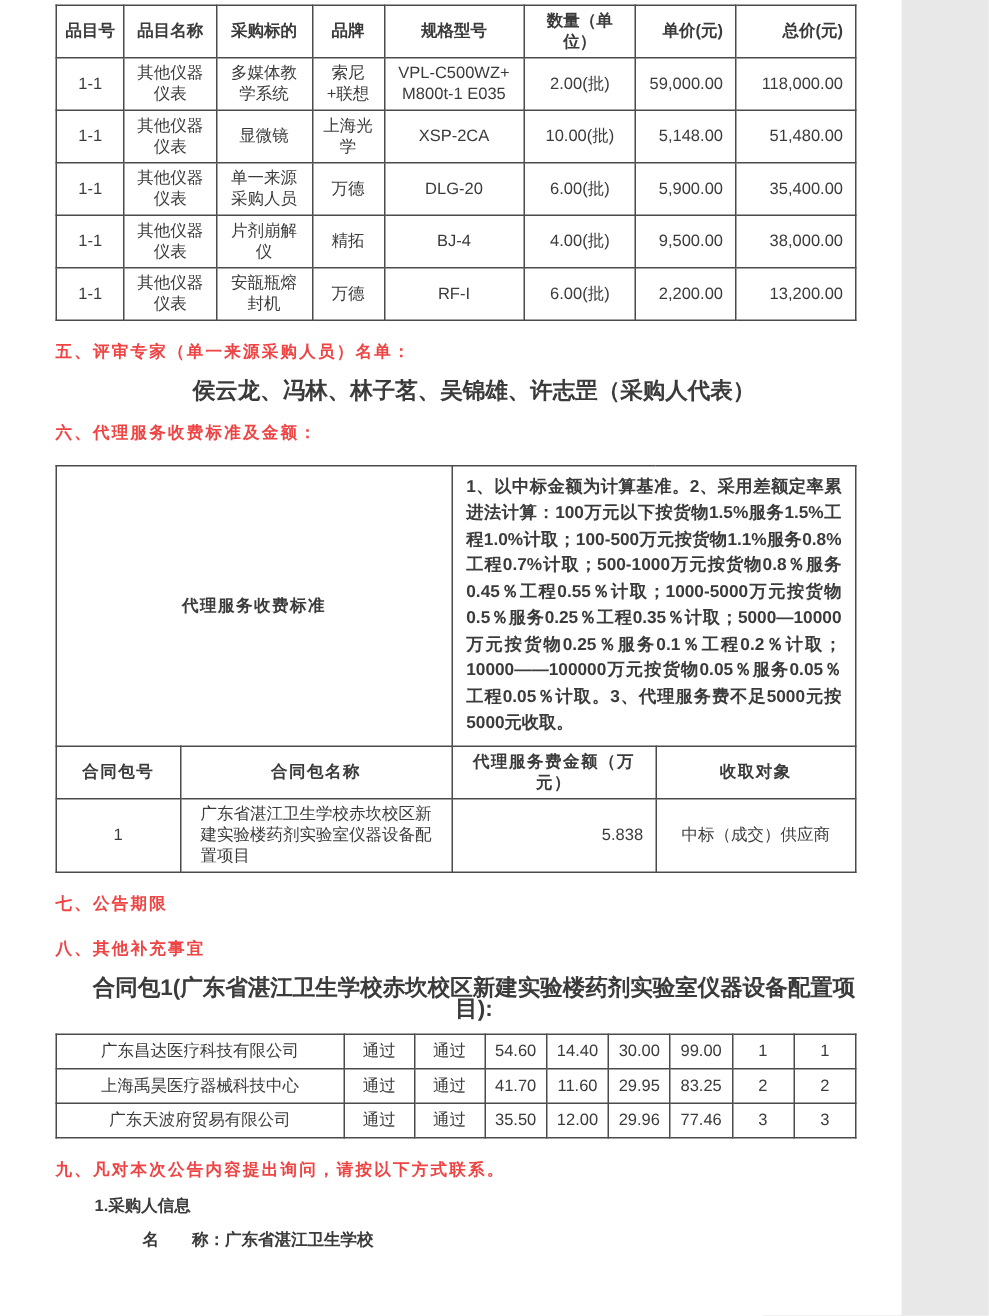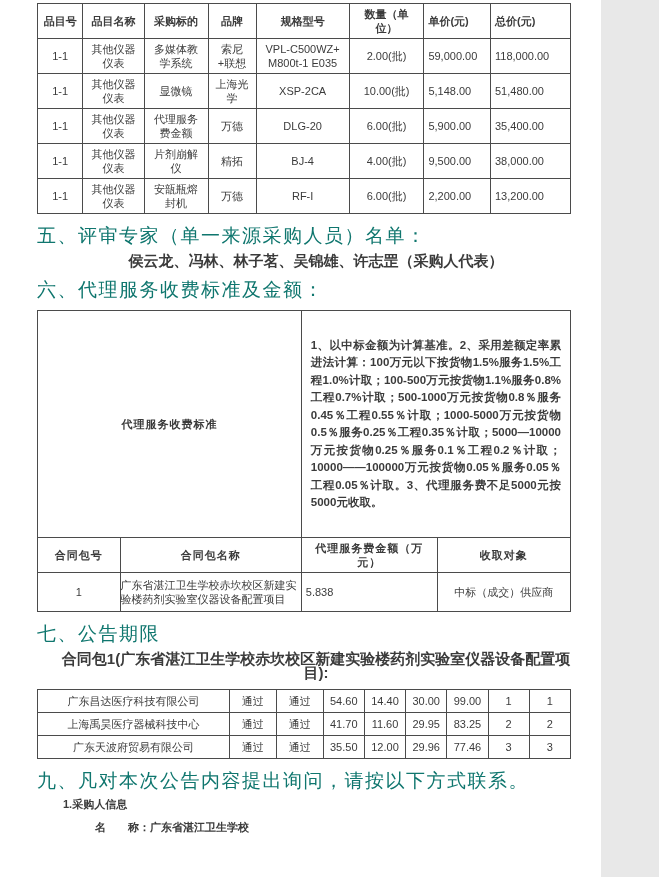--- a/index.html
+++ b/index.html
@@ -9,36 +9,36 @@
     font-family:"Liberation Sans","DejaVu Sans",sans-serif;
     color:#3b3b3b;font-size:11px;
   }
   table{width:100%;border-collapse:collapse;table-layout:fixed;}
   th,td{
     border:1px solid #4b4b4b;font-size:11px;color:#3b3b3b;
     padding:3px 4px;text-align:center;vertical-align:middle;
     word-wrap:break-word;line-height:14px;
   }
   th{font-weight:bold;}
-  .num-r{text-align:left;padding-right:8px;}
-  .cell-left{text-align:left;padding-left:0;}
+  .num-r{text-align:right;padding-right:8px;}
+  .cell-left{text-align:left;padding-left:13px;}
   .items-table th{height:26px;}
   .items-table td{height:18px;}
   .sec-heading{
-    font-size:19px;font-weight:normal;letter-spacing:1.5px;
-    margin:13px 0 0 0;line-height:17px;color:#0f766e;
+    font-size:11px;font-weight:bold;letter-spacing:1.5px;
+    margin:13px 0 0 0;line-height:17px;color:#ef4444;
   }
   .body-line{
     margin:10px 0 0 24px;font-weight:bold;font-size:15px;line-height:14px;text-align:center;
   }
   .fee-table{margin-top:12px;}
   .fee-label-cell{font-weight:bold;letter-spacing:1px;}
   .fee-text-cell{
     text-align:justify;font-weight:bold;line-height:17.5px;
-    padding:22px 9px;height:182px;font-size:11.5px;
+    padding:2px 9px;height:182px;font-size:11.5px;
   }
   .fee-table th{height:26px;letter-spacing:1px;}
   .pkg-row td{height:32px;}
   .eval-table{margin-top:9px;}
   .eval-table th{height:30px;padding:2px 2px;}
   .eval-table td{height:16px;}
   .sub-title{margin:9px 0 0 26px;font-weight:bold;font-size:11px;line-height:13px;}
   .contact-line{margin:9px 0 0 58px;font-weight:bold;font-size:11px;line-height:14px;}
 </style>
 </head>
@@ -84,21 +84,21 @@
       <td>显微镜</td>
       <td>上海光学</td>
       <td>XSP-2CA</td>
       <td>10.00(批)</td>
       <td class="num-r">5,148.00</td>
       <td class="num-r">51,480.00</td>
     </tr>
     <tr>
       <td>1-1</td>
       <td>其他仪器仪表</td>
-      <td>代理服务费金额</td>
+      <td>单一来源采购人员</td>
       <td>万德</td>
       <td>DLG-20</td>
       <td>6.00(批)</td>
       <td class="num-r">5,900.00</td>
       <td class="num-r">35,400.00</td>
     </tr>
     <tr>
       <td>1-1</td>
       <td>其他仪器仪表</td>
       <td>片剂崩解仪</td>
@@ -147,20 +147,21 @@
       <td>1</td>
       <td class="cell-left">广东省湛江卫生学校赤坎校区新建实验楼药剂实验室仪器设备配置项目</td>
       <td class="num-r">5.838</td>
       <td>中标（成交）供应商</td>
     </tr>
   </tbody>
     </table>
 
   <div class="sec-heading">七、公告期限</div>
 
+  <div class="sec-heading">八、其他补充事宜</div>
   <div class="body-line">合同包1(广东省湛江卫生学校赤坎校区新建实验楼药剂实验室仪器设备配置项目):</div>
 
   <table class="eval-table">
     <colgroup>
       <col style="width:33.5%">
         <col style="width:8.2%">
         <col style="width:8.2%">
         <col style="width:7.2%">
       <col style="width:7.2%">
         <col style="width:7.2%">

